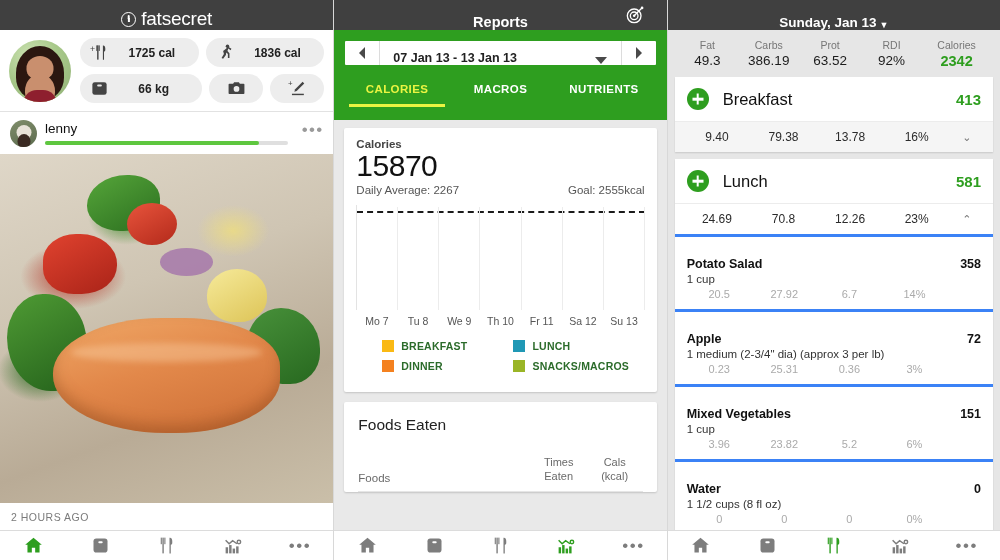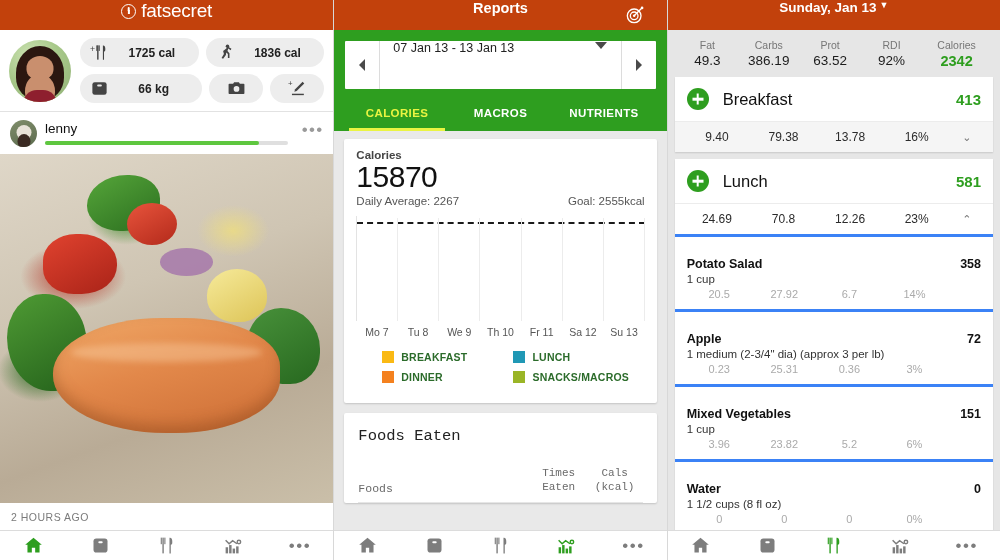--- a/index.html
+++ b/index.html
@@ -8,22 +8,22 @@
     font-family: "Liberation Sans", sans-serif;
     background: #ffffff; overflow: hidden;
   }
   .screens { display: flex; width: 1000px; height: 560px; }
   .panel { width: 333.33px; height: 560px; position: relative; background: #efefef;
            display: flex; flex-direction: column; overflow: hidden; }
   .panel + .panel { border-left: 1px solid #d8d8d8; }
 
   
   .green-bar {
-    background: #c2410c; height: 30px; flex: 0 0 30px;
-    display: flex; align-items: flex-start; justify-content: center;
+    background: #404040; height: 30px; flex: 0 0 30px;
+    display: flex; align-items: flex-end; justify-content: center;
     color: #fff; position: relative;
   }
   .brand { display: flex; align-items: center; gap: 5px; font-size: 19px; letter-spacing: -0.2px; }
   .brand-mark {
     width: 15px; height: 15px; border-radius: 50%; border: 1.6px solid #fff;
     position: relative; display: inline-block;
   }
   .brand-mark::after {
     content: ""; position: absolute; left: 50%; top: 2.5px; transform: translateX(-50%);
     width: 2.6px; height: 4px; border-radius: 2px 2px 0 0; background: #fff;
@@ -102,22 +102,22 @@
      border-radius: 55% 42% 50% 45%; background: linear-gradient(150deg,#56a63a,#2b6e1f); }
   .p1-photo .green3 { position: absolute; left: 74%; top: 44%; width: 22%; height: 22%;
      border-radius: 48% 55% 42% 50%; background: linear-gradient(150deg,#48913a,#27681f); }
   .p1-photo .onion { position: absolute; left: 48%; top: 27%; width: 16%; height: 8%;
      border-radius: 50%; background: rgba(160,110,170,.75); }
   .p1-time { flex: 0 0 27px; background: #fff; display: flex; align-items: center;
              padding: 0 11px; font-size: 10.5px; color: #7a7a7a; letter-spacing: .5px; }
 
   
   .p2-head { background: #2e9e1f; flex: 0 0 90px; padding: 11px 11px 0; }
-  .daterow { background: #fff; height: 48px; border-radius: 1px; display: flex; align-items: flex-start;
-             overflow: hidden; }
+  .daterow { background: #fff; height: 24px; border-radius: 1px; display: flex; align-items: flex-end;
+             overflow: hidden; font-weight: bold; }
   .dr-arrow { width: 34px; height: 100%; display: flex; align-items: center; justify-content: center; }
   .dr-sep { width: 1px; height: 100%; background: #dcdcdc; }
   .dr-val { flex: 1; font-size: 12.5px; color: #222; padding-left: 13px; }
   .dr-caret { width: 40px; display: flex; align-items: center; justify-content: center; }
   .tabs { display: flex; height: 36px; margin-top: 6px; }
   .tab { flex: 1; display: flex; align-items: center; justify-content: center;
          font-size: 11.5px; font-weight: bold; color: #fff; letter-spacing: .4px;
          position: relative; }
   .tab.active { color: #eaf442; }
   .tab.active::after { content: ""; position: absolute; left: 4px; right: 4px; bottom: 0;
@@ -139,21 +139,21 @@
             justify-content: flex-end; position: relative; }
   .barcol::after { content:""; position:absolute; right:0; top:0; bottom:0; width:1px; background:#ececec; }
   .bar { width: 86%; margin: 0 auto; display: flex; flex-direction: column-reverse; }
   .seg { width: 100%; }
   .xaxis { display: flex; margin-top: 5px; }
   .xtick { flex: 1; text-align: center; font-size: 10.5px; color: #555; }
   .legend { margin-top: 13px; display: flex; flex-wrap: wrap; padding-left: 26px; }
   .lg { width: 50%; display: flex; align-items: center; gap: 7px; margin-bottom: 8px; }
   .lg-sw { width: 12px; height: 12px; flex: 0 0 12px; }
   .lg-tx { font-size: 10.5px; font-weight: bold; color: #2b6b2a; letter-spacing: .2px; }
-  .card.c2 { margin-top: 10px; padding: 14px 14px 0; font-family: Liberation Mono, monospace; }
+  .card.c2 { margin-top: 10px; padding: 14px 14px 0; }
   .fe-title { font-size: 15.5px; color: #222; }
   .fe-head { display: flex; align-items: flex-end; padding: 22px 0 7px;
              border-bottom: 1px solid #e6e6e6; }
   .fe-h1 { flex: 1; font-size: 11.5px; color: #6a6a6a; }
   .fe-h2, .fe-h3 { width: 56px; text-align: center; font-size: 11px; color: #6a6a6a; line-height: 1.25; }
 
   
   .p3-sum { background: #e6e6e6; flex: 0 0 47px; display: flex; align-items: center; padding: 0 9px; }
   .sumcell { flex: 1; text-align: center; }
   .sumcell.last { flex: 1.12; }

